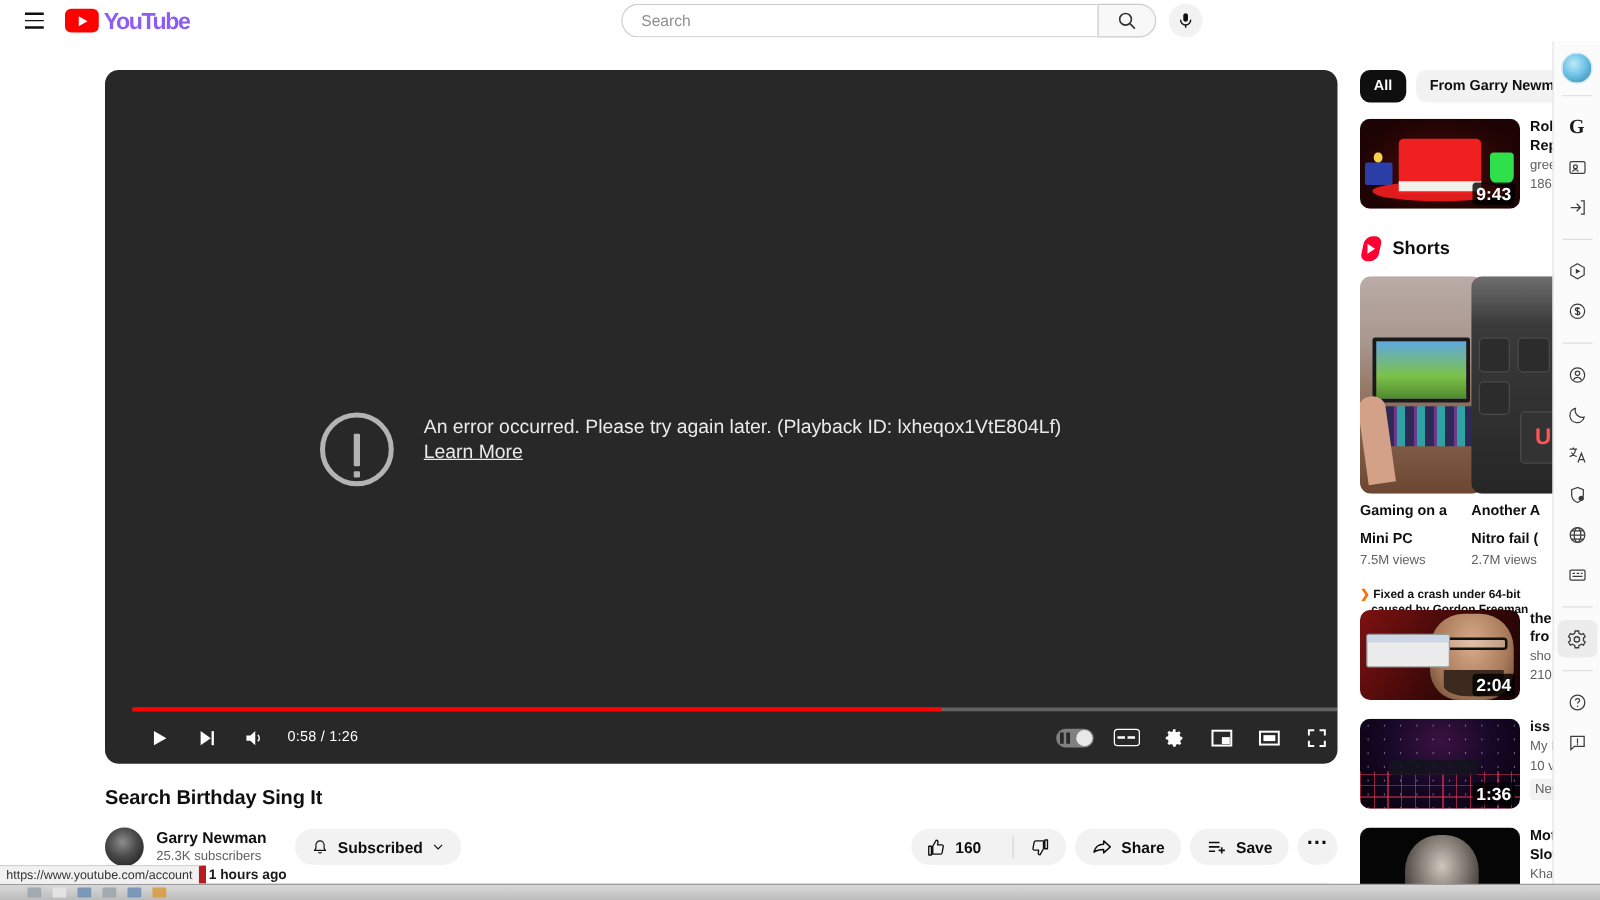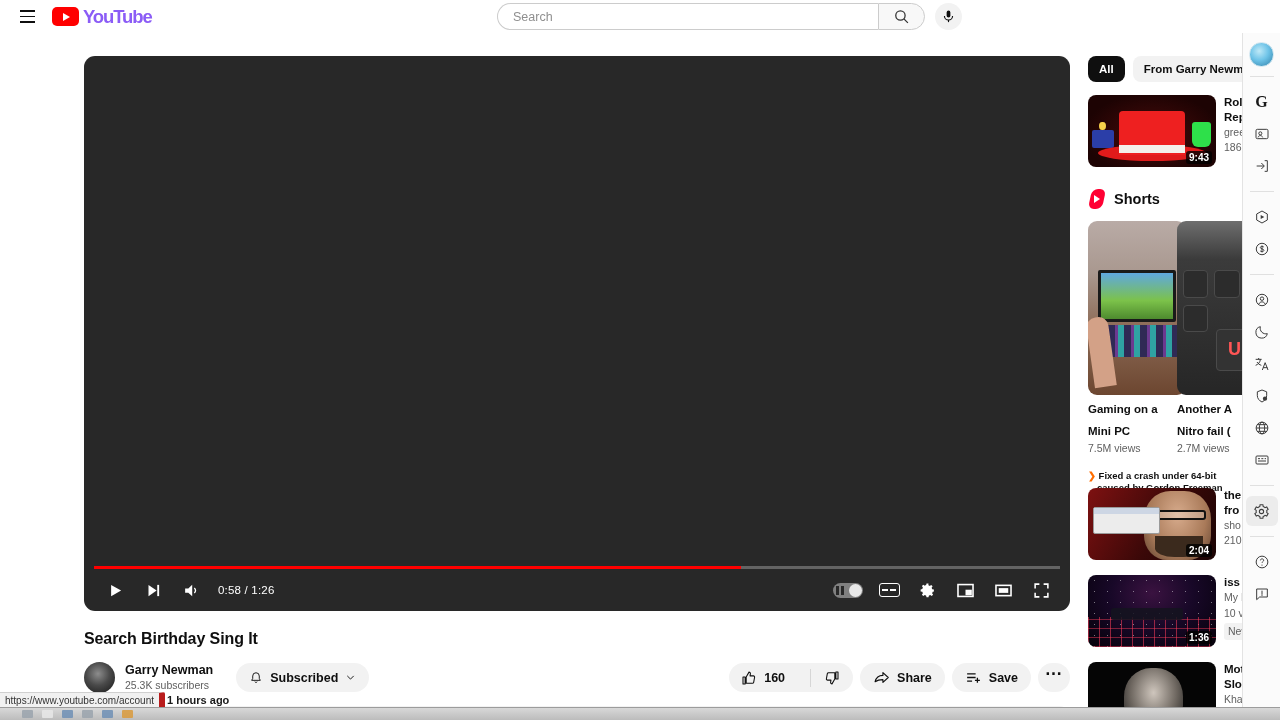--- a/index.html
+++ b/index.html
@@ -66,21 +66,21 @@
     display: flex; align-items: center; justify-content: center; flex: none; margin-top: 2px;
   }
   .err-icon span { display: block; width: 5px; height: 26px; background: #b3b3b3; border-radius: 1px;
     position: relative; }
   .err-icon span::after { content: ""; position: absolute; bottom: -9px; left: 0;
     width: 5px; height: 5px; background: #b3b3b3; border-radius: 1px; }
   .err-text { color: #eaeaea; font-size: 15.5px; line-height: 1.25; padding-top: 4px; }
   .err-link { display: inline-block; color: #eaeaea; text-decoration: underline; font-size: 15.5px;
     cursor: pointer; margin-top: 2px; }
 
-  .ctrl-bar { position: absolute; left: 0; bottom: 0; width: 986px; height: 48px; }
+  .ctrl-bar { position: absolute; left: 12px; bottom: 0; width: 986px; height: 48px; }
   .progress {
     position: absolute; left: 10px; bottom: 42px; width: 966px; height: 3px;
     background: rgba(255,255,255,0.28);
   }
   .progress .played { position: absolute; left: 0; top: 0; height: 3px; background: #ff0000; }
   .btn-row { position: absolute; left: 0; bottom: 0; width: 986px; height: 42px;
     display: flex; align-items: center; }
   .cbtn { width: 38px; height: 42px; display: flex; align-items: center; justify-content: center;
     cursor: pointer; }
   .cbtn svg { fill: #fff; }
@@ -128,21 +128,21 @@
   .chips { display: flex; gap: 8px; align-items: center; height: 26px; }
   .chip { height: 26px; border-radius: 8px; background: #f2f2f2; padding: 0 11px;
     display: flex; align-items: center; font-size: 11.5px; font-weight: bold;
     white-space: nowrap; cursor: pointer; }
   .chip.active { background: #0f0f0f; color: #fff; }
 
   .rec { margin-top: 13px; display: flex; gap: 8px; }
   .thumb { position: relative; width: 128px; height: 72px; border-radius: 8px;
     overflow: hidden; flex: none; cursor: pointer; }
   .dur { position: absolute; right: 4px; bottom: 3px; background: rgba(0,0,0,.8);
-    color: #fff; font-size: 10px; font-weight: bold; border-radius: 3px; padding: 1px 3px; }
+    color: #fff; font-size: 14px; font-weight: bold; border-radius: 3px; padding: 1px 3px; }
   .rec-meta { min-width: 0; overflow: hidden; }
   .rec-title { font-size: 11.5px; font-weight: bold; line-height: 1.3;
     white-space: nowrap; }
   .rec-sub { font-size: 10.5px; color: #606060; line-height: 1.45; white-space: nowrap; }
 
   
   .art-hat { width: 100%; height: 100%; background: radial-gradient(ellipse at 50% 55%, #4a0b0b 0%, #1d0303 75%); position: relative; }
   .art-hat .brim { position: absolute; left: 8%; bottom: 9%; width: 84%; height: 22%;
     background: #e01b1b; border-radius: 50%; }
   .art-hat .crown { position: absolute; left: 24%; bottom: 16%; width: 52%; height: 62%;
@@ -291,20 +291,29 @@
         </svg>
       </div>
     </div>
   </div>
 
   <div class="content">
 
     <div class="primary">
 
       <div class="player">
+        <div class="error-block">
+          <div class="err-icon">
+              <span></span>
+            </div>
+          <div>
+            <div class="err-text">An error occurred. Please try again later. (Playback ID: lxheqox1VtE804Lf)</div>
+            <a class="err-link">Learn More</a>
+          </div>
+        </div>
 
         <div class="ctrl-bar">
           <div class="progress">
             <div class="played" id="played-bar" style="width: 67%;"></div>
           </div>
           <div class="btn-row">
             <div class="cbtn" style="margin-left:12px">
               <svg width="15" height="15" viewBox="0 0 24 24">
                 <polygon points="5,3 21,12 5,21"></polygon>
               </svg>

